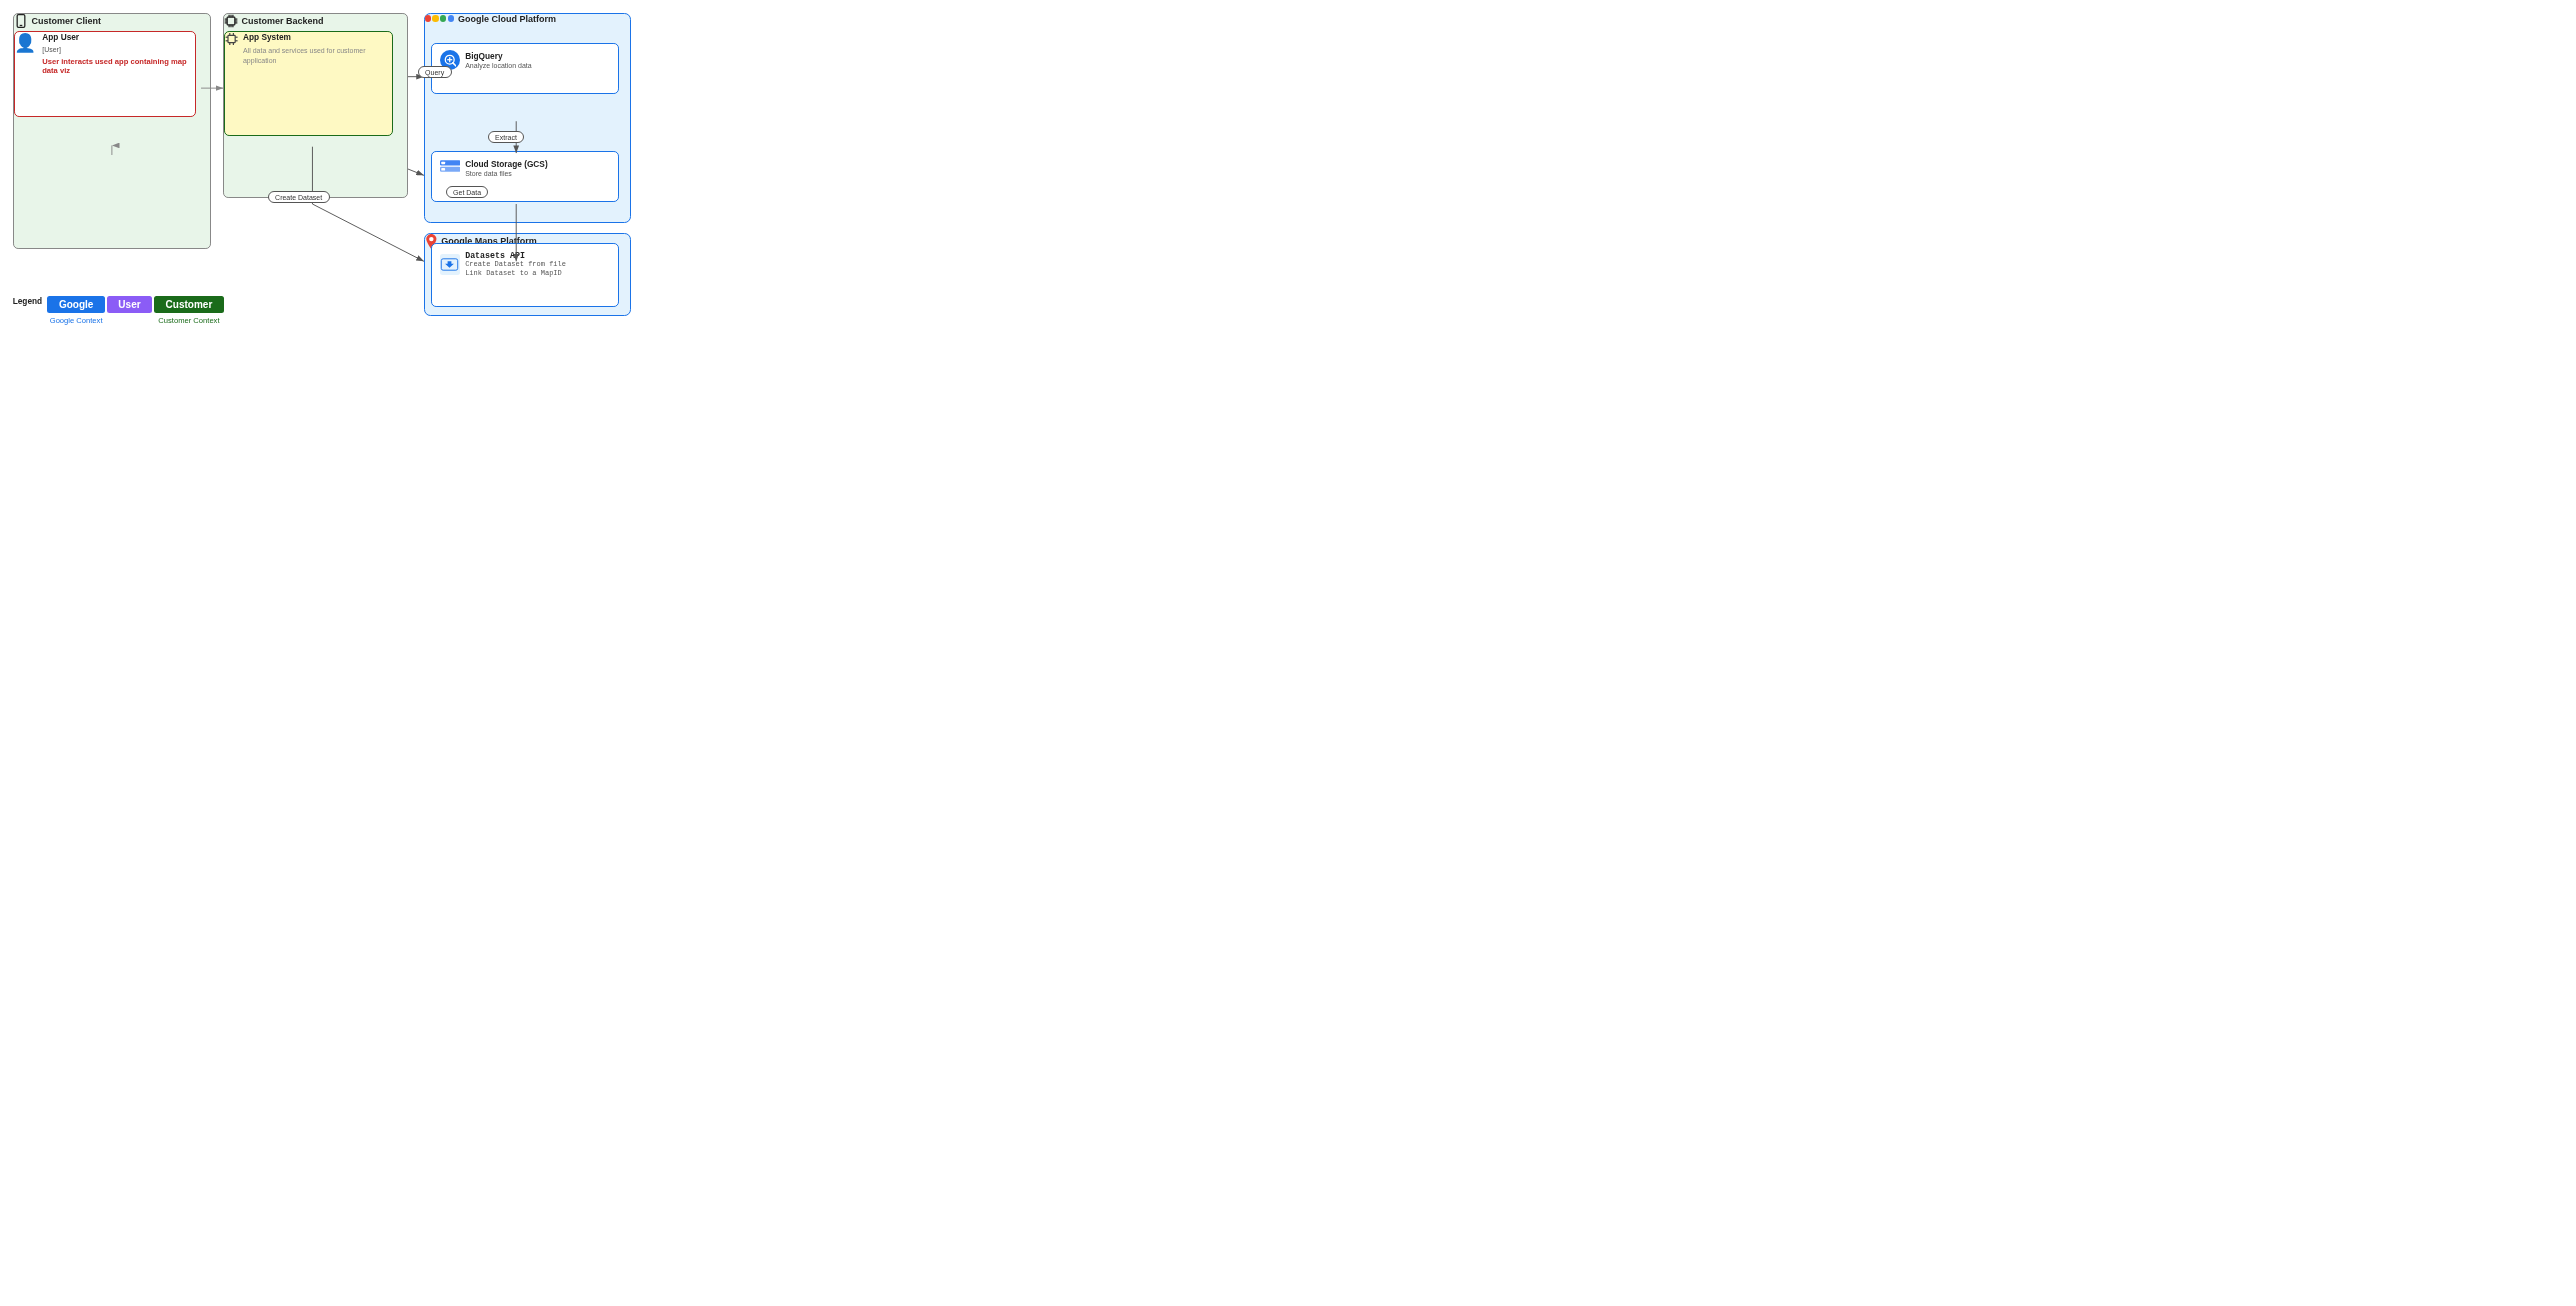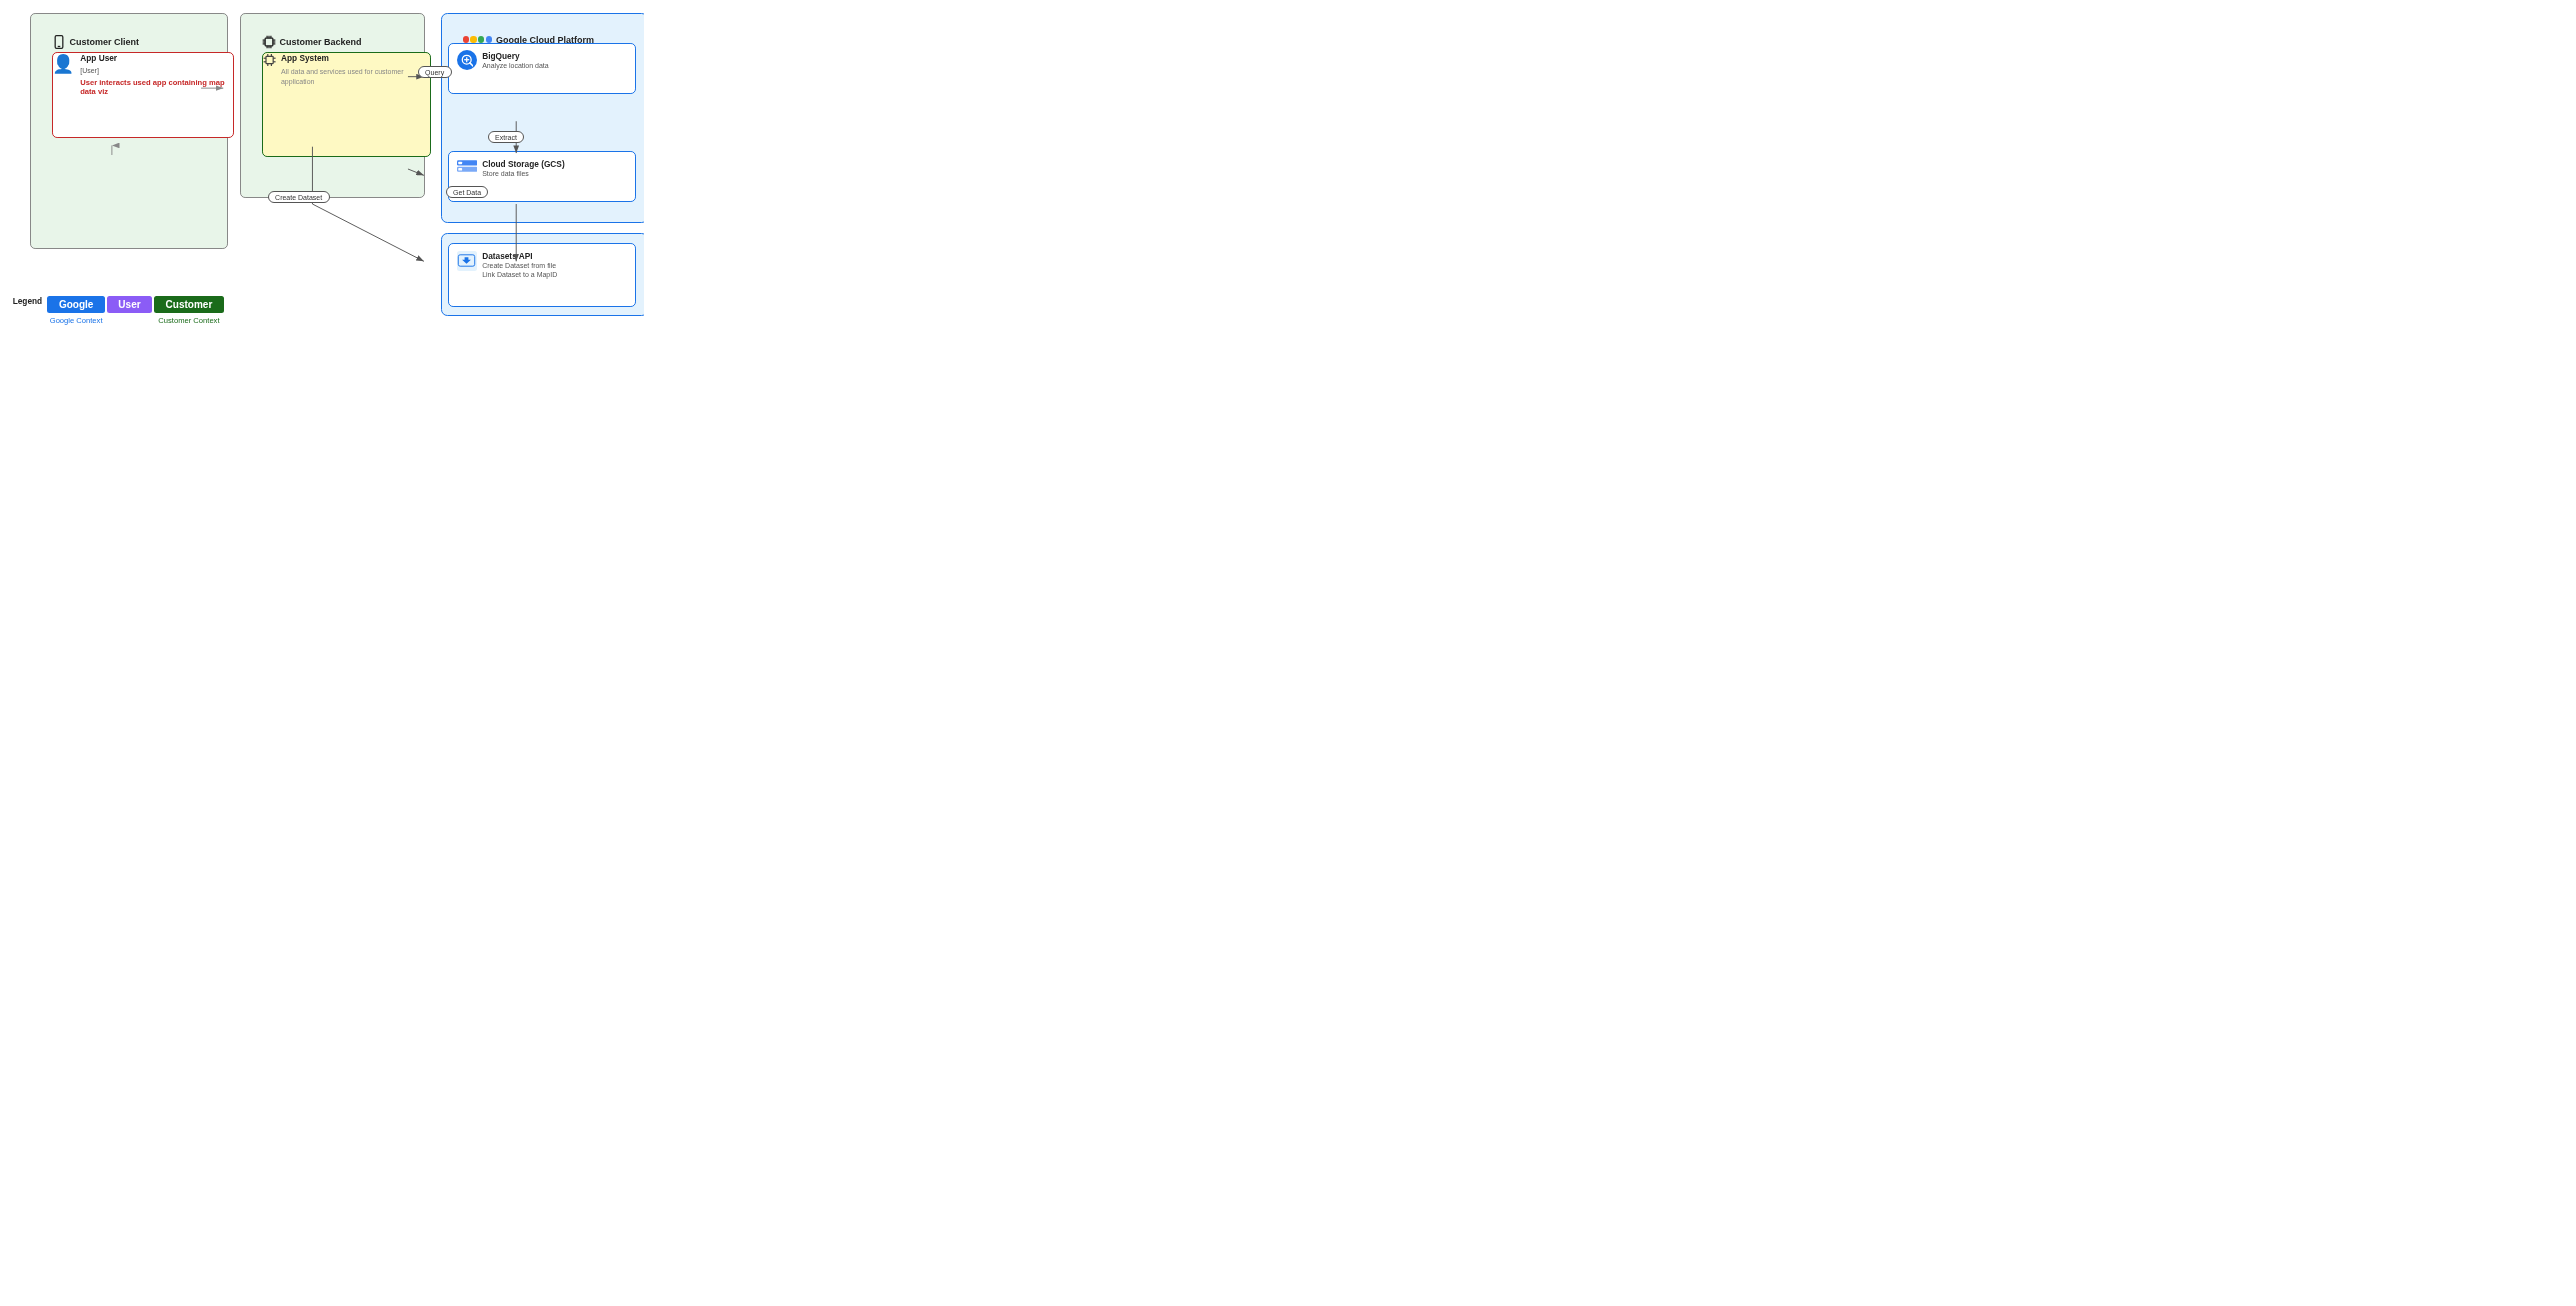--- a/index.html
+++ b/index.html
@@ -15,22 +15,21 @@
     .diagram {
       position: relative;
       width: 618px;
       height: 312px;
     }
 
     
     .box {
       position: absolute;
       border-radius: 5.1px;
-      padding: 21px;
-      margin-left: 17px;
+      padding: 0;
     }
 
     .customer-client {
       left: 0; top: 0;
       width: 198px; height: 236px;
       background: #e8f5e9;
       border: 1.3px solid #888;
     }
 
     .customer-backend {
@@ -391,21 +390,21 @@
   <div class="box google-maps-platform">
     <div class="section-title">
       <svg width="12.7" height="15.3" viewBox="0 0 20 24">
         <path d="M10 0C6 0 2 3.5 2 8c0 5 8 16 8 16s8-11 8-16c0-4.5-4-8-8-8z" fill="#ea4335"></path>
         <circle cx="10" cy="8" r="3.5" fill="#fff"></circle>
       </svg>
       <span>Google Maps Platform</span>
     </div>
 
     <div class="service-box datasets-api-box">
-      <div class="service-row" style="align-items:flex-start;">
+      <div class="service-row" style="align-items:center;font-family:Liberation Mono, monospace;">
         <div class="datasets-icon">
           <svg width="19" height="19" viewBox="0 0 30 30">
             <rect x="2" y="6" width="26" height="18" rx="3" fill="#e3f2fd" stroke="#1a73e8" stroke-width="1.5"></rect>
             <path d="M15 20 L8 14 L12 14 L12 10 L18 10 L18 14 L22 14 Z" fill="#1a73e8"></path>
           </svg>
         </div>
         <div>
           <div class="service-title">Datasets API</div>
           <div class="service-subtitle">Create Dataset from file<br>Link Dataset to a MapID</div>
         </div>

